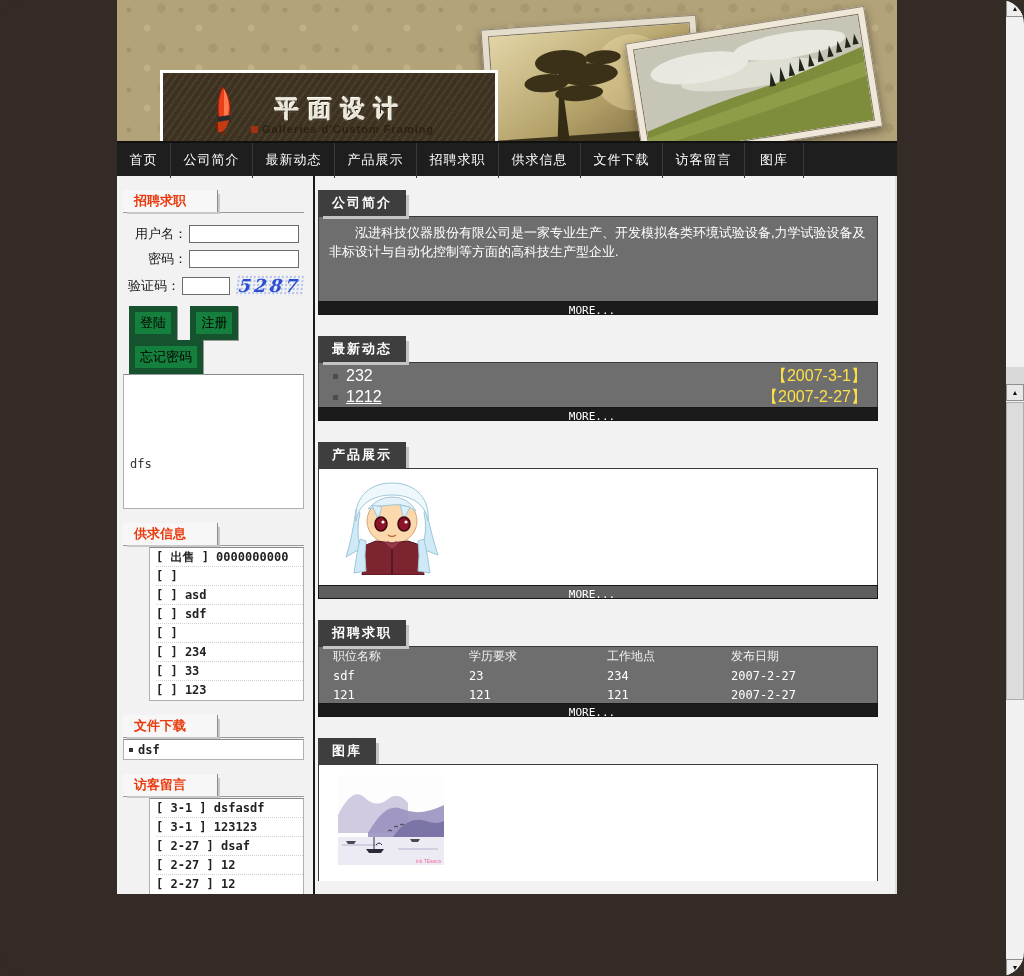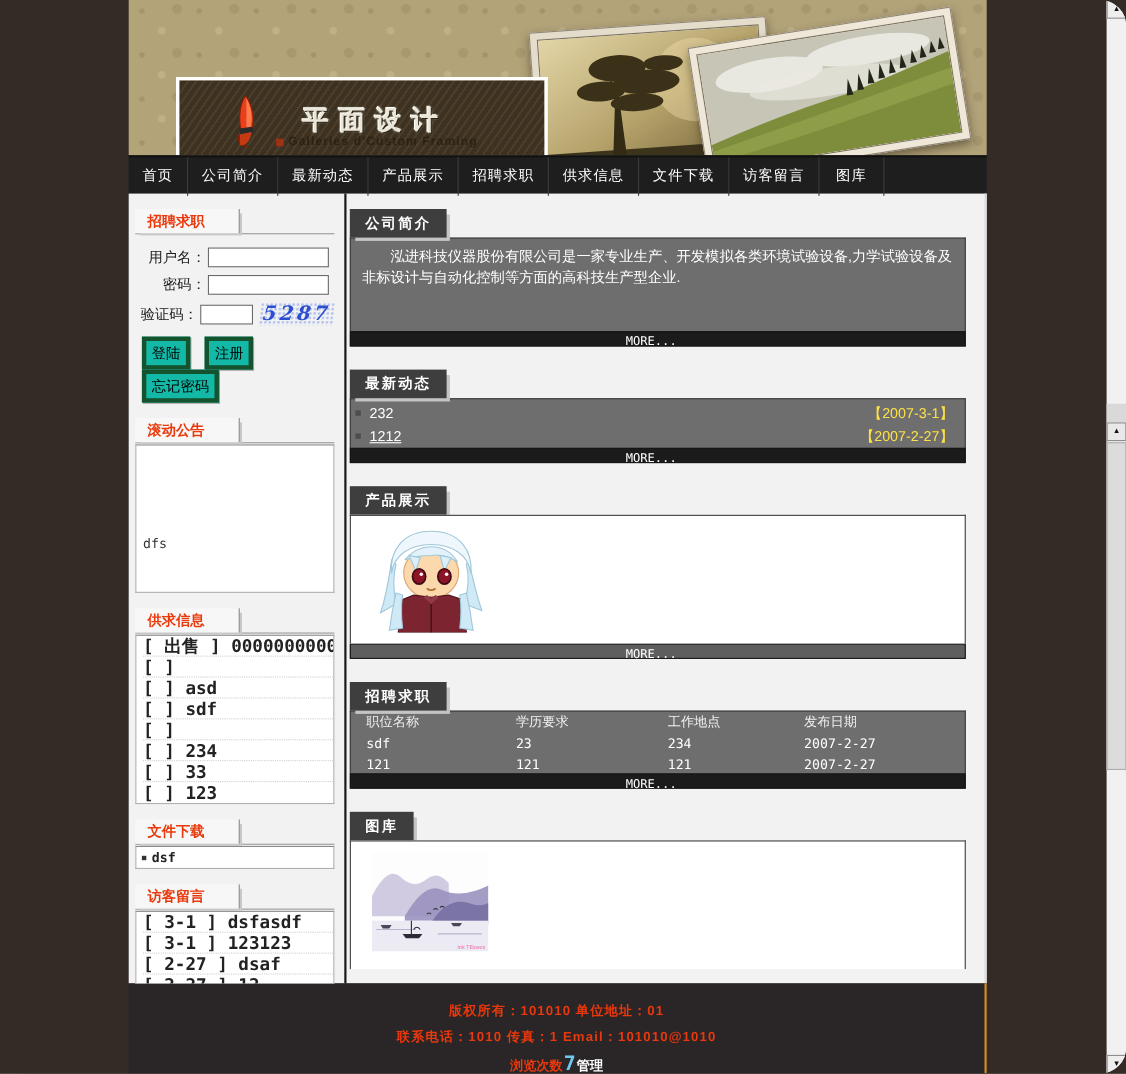--- a/index.html
+++ b/index.html
@@ -59,29 +59,29 @@
   .login{padding:4px 0 0 0;}
   .l-row{display:flex;align-items:center;margin:7px 0;}
   .l-label{width:64px;text-align:right;font-size:13px;color:#1a1a1a;white-space:nowrap;}
   .txt{width:110px;height:18px;border:1px solid #6b6b6b;background:#fff;margin-left:2px;}
   .txt.small{width:48px;}
   .captcha{margin-left:6px;font-family:"DejaVu Serif",serif;font-style:italic;font-weight:bold;
     font-size:18px;letter-spacing:3px;color:#2b4fd0;
     background-image:radial-gradient(circle,rgba(70,110,230,.35) 1px,transparent 1.4px);
     background-size:4px 4px;padding:0 3px;transform:skewX(-6deg);}
   .btn-row{margin:10px 0 0 6px;}
-  .btn{background:#14b8a6;border:4px solid #14532d;font-size:13px;padding:2px 5px;margin-right:9px;
+  .btn{background:#15803d;border:6px solid #14532d;font-size:13px;padding:2px 5px;margin-right:9px;
     box-shadow:1px 1px 0 #9a9a9a;cursor:pointer;}
 
   
   .ann-box{height:135px;font-family:"DejaVu Sans Mono",monospace;font-size:12px;color:#333;
     padding:82px 0 0 6px;}
 
   
-  .s-list{padding:0 0 0 6px;font-family:"DejaVu Sans Mono",monospace;font-size:16px;font-weight:bold;color:#222;}
+  .s-list{padding:0 0 0 6px;font-family:"DejaVu Sans Mono",monospace;font-size:12px;font-weight:bold;color:#222;margin-left:26px;}
   .s-list .row{height:19px;line-height:19px;border-bottom:1px dotted #cfcfcf;cursor:pointer;white-space:nowrap;overflow:hidden;}
   .s-list .row:last-child{border-bottom:none;}
   .dl-box{height:21px;line-height:20px;padding-left:5px;font-family:"DejaVu Sans Mono",monospace;
     font-size:12px;font-weight:bold;color:#222;}
   .sq{display:inline-block;width:4px;height:4px;background:#333;vertical-align:2px;margin-right:5px;}
 
   
   .m-sec{margin-bottom:21px;}
   .m-tab{display:inline-block;position:relative;background:#3e3e3e;color:#fff;font-weight:bold;
     font-size:13px;letter-spacing:2px;padding:4px 14px;box-shadow:4px 4px 0 -1px #c4c4c4;cursor:default;}
@@ -90,21 +90,21 @@
   .m-box.white{background:#fff;position:relative;}
   .more-bar{height:14px;line-height:17px;text-align:center;padding-right:12px;color:#fff;
     font-family:"DejaVu Sans Mono",monospace;font-size:11px;border:1px solid #161616;cursor:pointer;}
   .more-bar.dark{background:#1b1b1b;}
   .more-bar.gray{background:#5e5e5e;}
 
   .about{height:85px;padding:6px 10px 0;font-size:13px;line-height:19px;}
   .about p{margin:0;text-indent:2em;}
 
   .news{height:45px;padding-top:2px;}
-  .news .row{height:21px;line-height:21px;font-size:13px;padding-left:4px;cursor:pointer;}
+  .news .row{height:21px;line-height:21px;font-size:16px;padding-left:14px;cursor:pointer;}
   .news .bullet{display:inline-block;width:5px;height:5px;background:#4d4d4d;margin-right:8px;vertical-align:2px;}
   .news .date{float:right;margin-right:10px;color:#fde047;}
   .news .u{text-decoration:underline;}
 
   .imgbox{height:117px;}
   .imgbox .pic{position:absolute;left:19px;top:10px;}
 
   .jobs{height:57px;font-size:12px;color:#fff;}
   .jobs table{width:100%;border-collapse:collapse;}
   .jobs td,.jobs th{height:19px;font-weight:normal;text-align:left;padding:0;}
@@ -235,23 +235,20 @@
             <input class="txt small" type="text" style="">
             <span class="captcha">5287</span>
           </div>
           <div class="btn-row">
             <button class="btn">登陆</button>
             <button class="btn">注册</button>
             <button class="btn">忘记密码</button>
           </div>
         </div>
 
-        <div class="s-head">
-          <span class="s-tab">滚动公告</span>
-        </div>
         <div class="s-box ann-box">
           <span>dfs</span>
         </div>
 
         <div class="s-head">
           <span class="s-tab">供求信息</span>
         </div>
         <div class="s-box s-list">
           <div class="row">[ 出售 ] 0000000000</div>
           <div class="row">[ ]</div>
@@ -388,27 +385,20 @@
               <path d="M72 64 L82 64 L80 67 L74 67 Z" fill="#4a4758"></path>
               <path d="M56 52 q2 -2 4 0 M62 50 q2 -2 4 0 M50 56 q2 -2 4 0" stroke="#3a3848" fill="none" stroke-width="1"></path>
               <text x="78" y="88" font-size="5" fill="#e38" opacity=".7">ink TEswcs</text>
             </svg>
           </div>
           
         </section>
       </main>
     </div>
 
-    <footer class="footer">
-      <div class="ln">版权所有：101010  单位地址：01</div>
-      <div class="ln">联系电话：1010   传真：1   Email：101010@1010</div>
-      <div class="views">
-        <span>浏览次数</span><span class="count">7</span><span class="admin">管理</span>
-      </div>
-    </footer>
   </div>
 
   <div class="rail">
     <div class="sb-gap"></div>
     <div class="sb-btn sb-top">▲</div>
     <div class="sb-btn sb-mid">▲</div>
     <div class="sb-thumb"></div>
     <div class="sb-btn sb-bot">▼</div>
   </div>
 </div>

